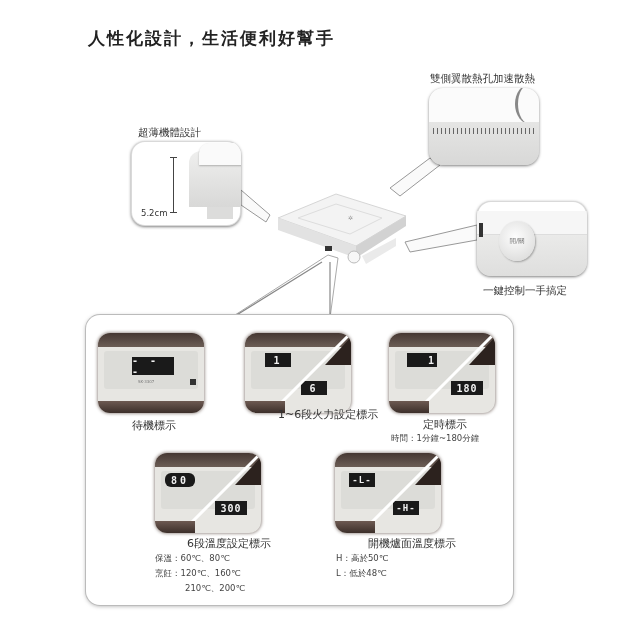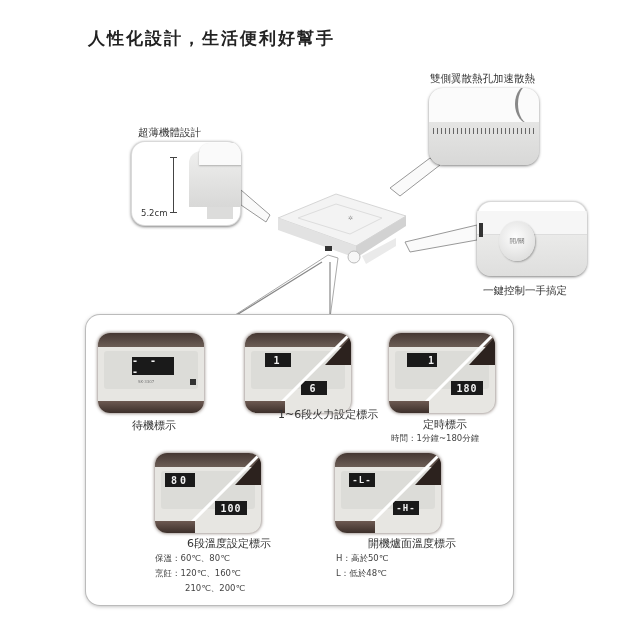--- a/index.html
+++ b/index.html
@@ -150,22 +150,22 @@
       <polygon points="106,4 106,32 80,32" fill="#2c221e"></polygon>
     </svg>
   <div class="dark-bot" style="right:auto;width:40px;"></div>
 </div>
 <div class="cap-title" style="left:391px;top:417px;">定時標示</div>
 <div class="cap-sub" style="left:391px;top:431px;">時間：1分鐘~180分鐘</div>
 
 <div class="thumb" style="left:155px;top:453px;">
   <div class="dark-top"></div>
   <div class="ctrl"></div>
-  <div class="lcd" style="left:10px;top:20px;width:30px;height:14px;font-size:10px;">80</div>
-  <div class="lcd" style="left:60px;top:48px;width:32px;height:14px;font-size:10px;letter-spacing:1px;">100</div>
+  <div class="lcd" style="left:10px;top:20px;width:30px;height:14px;font-size:10px;border-radius:6px;">80</div>
+  <div class="lcd" style="left:60px;top:48px;width:32px;height:14px;font-size:10px;letter-spacing:1px;">300</div>
   <svg class="diag" viewBox="0 0 106 80" preserveAspectRatio="none">
       <line x1="106" y1="0" x2="26" y2="80" stroke="#fff" stroke-width="3"></line>
       <polygon points="106,4 106,32 80,32" fill="#2c221e"></polygon>
     </svg>
   <div class="dark-bot" style="right:auto;width:40px;"></div>
 </div>
 <div class="cap-title" style="left:155px;top:536px;">6段溫度設定標示</div>
 <div class="cap-sub" style="left:155px;top:551px;">保溫：60℃、80℃</div>
 <div class="cap-sub" style="left:155px;top:566px;">烹飪：120℃、160℃</div>
 <div class="cap-sub" style="left:185px;top:581px;">210℃、200℃</div>

